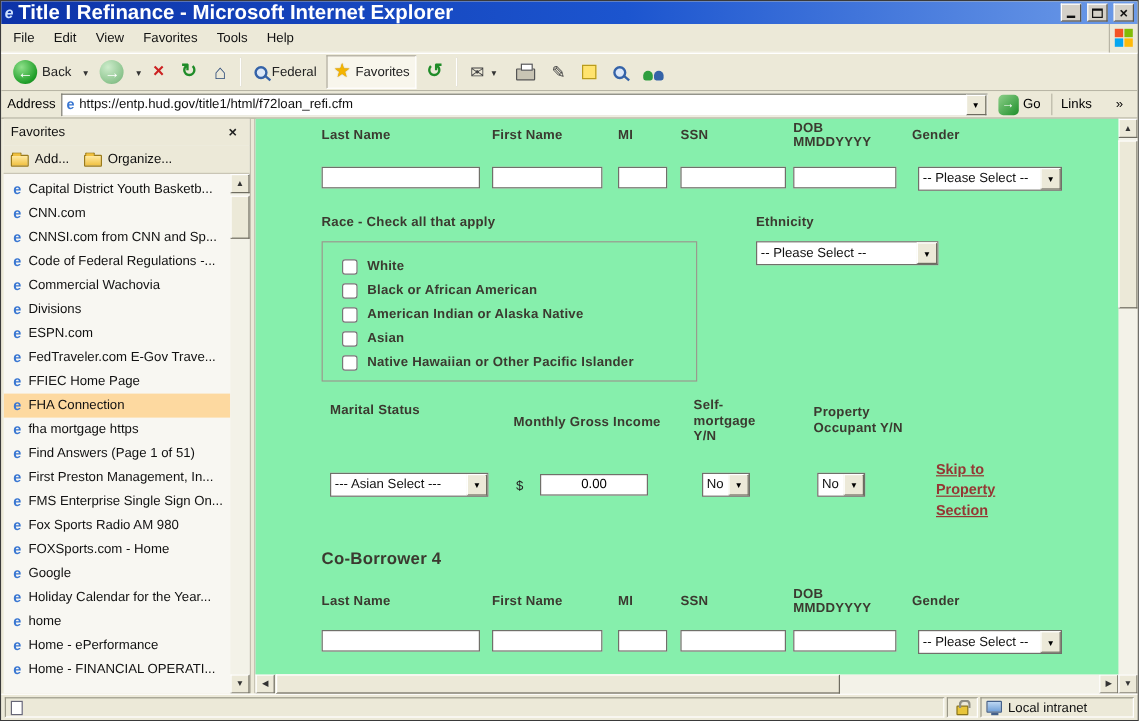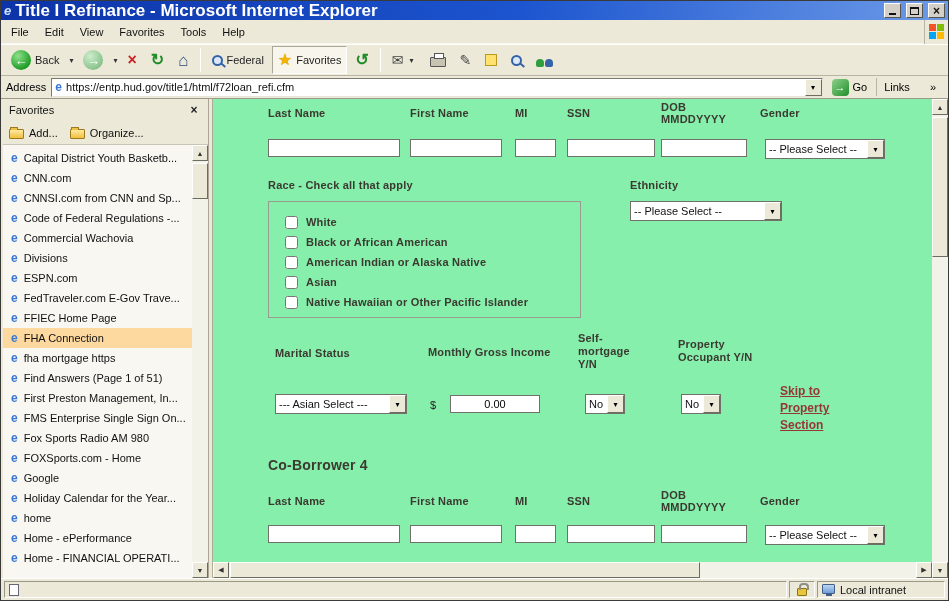--- a/index.html
+++ b/index.html
@@ -399,21 +399,21 @@
           <div class="race-row">
             <input type="checkbox" style="">
             <span class="race-lb">Asian</span>
           </div>
           <div class="race-row">
             <input type="checkbox" style="">
             <span class="race-lb">Native Hawaiian or Other Pacific Islander</span>
           </div>
         </div>
 
-        <span class="fl" style="left:62px;top:248px">Marital Status</span>
+        <span class="fl" style="left:62px;top:237px">Marital Status</span>
         <span class="fl" style="left:215px;top:247px">Monthly Gross Income</span>
         <span class="fl fl-lines lines3" style="left:365px;top:233px">
           <span>Self-</span>
           <span>mortgage</span>
           <span>Y/N</span>
         </span>
         <span class="fl fl-lines lines3" style="left:465px;top:239px">
           <span>Property</span>
           <span>Occupant Y/N</span>
         </span>

